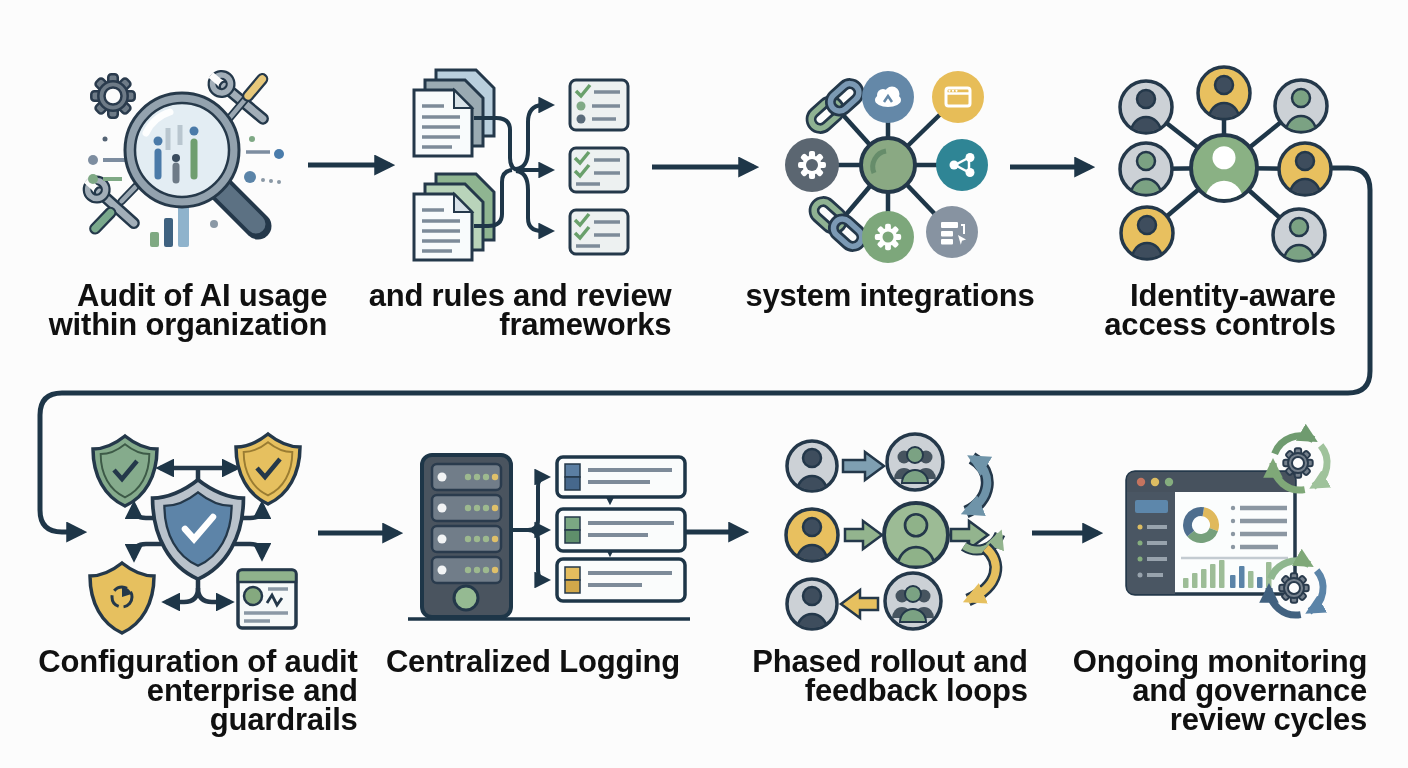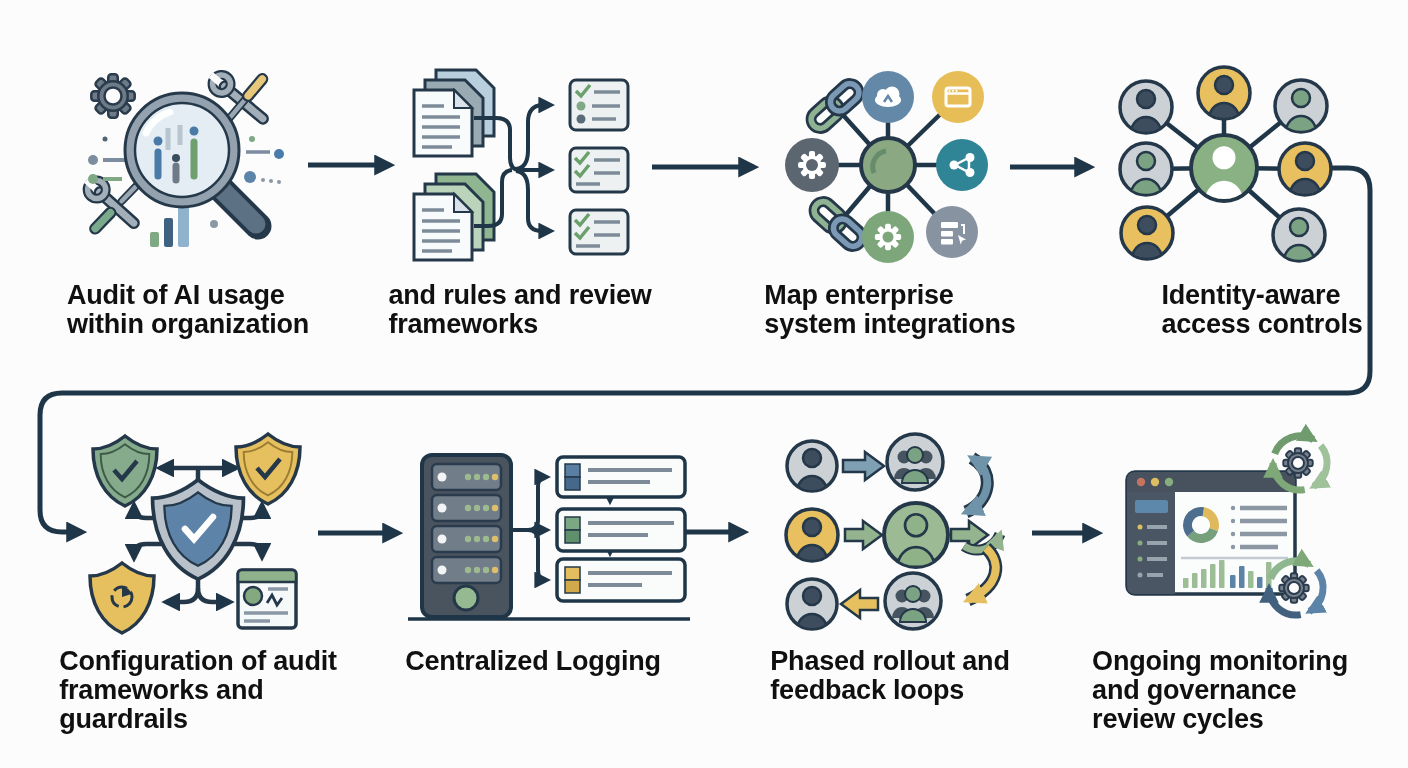--- a/index.html
+++ b/index.html
@@ -1,20 +1,20 @@
 <!DOCTYPE html>
 <html><head>
 <meta charset="utf-8">
 <style>
   html,body{margin:0;padding:0;background:#fcfcfc;}
   #canvas{position:relative;width:1408px;height:768px;background:#fcfcfc;overflow:hidden;
           font-family:"Liberation Sans","DejaVu Sans",sans-serif;}
   #art{position:absolute;left:0;top:0;}
-  .cap{position:absolute;transform:translateX(-50%);text-align:left;white-space:nowrap;
-       font-weight:bold;font-size:27px;line-height:29px;color:#101010;letter-spacing:-0.2px;}
+  .cap{position:absolute;transform:translateX(-50%);text-align:right;white-space:nowrap;
+       font-weight:bold;font-size:31px;line-height:29px;color:#101010;letter-spacing:-0.2px;}
 </style>
 </head>
 <body>
 
 <div id="canvas">
 <svg id="art" width="1408" height="768" viewBox="0 0 1408 768">
 <defs>
   <marker id="ah" viewBox="0 0 10 10" refX="7.5" refY="5" markerWidth="4.2" markerHeight="4.2" orient="auto-start-reverse">
           <path d="M0,0 L10,5 L0,10 Z" fill="#1e3648"></path>
         </marker>
@@ -610,30 +610,29 @@
 
 <div class="cap" style="left:188px;top:281px">
   <div>Audit of AI usage</div>
   <div>within organization</div>
 </div>
 <div class="cap" style="left:520px;top:281px">
   <div>and rules and review</div>
   <div>frameworks</div>
 </div>
 <div class="cap" style="left:890px;top:281px">
-  <div>Map enterprise</div>
   <div>system integrations</div>
 </div>
-<div class="cap" style="left:1262px;top:281px">
+<div class="cap" style="left:1220px;top:281px">
   <div>Identity-aware</div>
   <div>access controls</div>
 </div>
 <div class="cap" style="left:198px;top:647px">
   <div>Configuration of audit</div>
-  <div>frameworks and</div>
+  <div>enterprise and</div>
   <div>guardrails</div>
 </div>
 <div class="cap" style="left:533px;top:647px">
   <div>Centralized Logging</div>
 </div>
 <div class="cap" style="left:890px;top:647px">
   <div>Phased rollout and</div>
   <div>feedback loops</div>
 </div>
 <div class="cap" style="left:1220px;top:647px">

